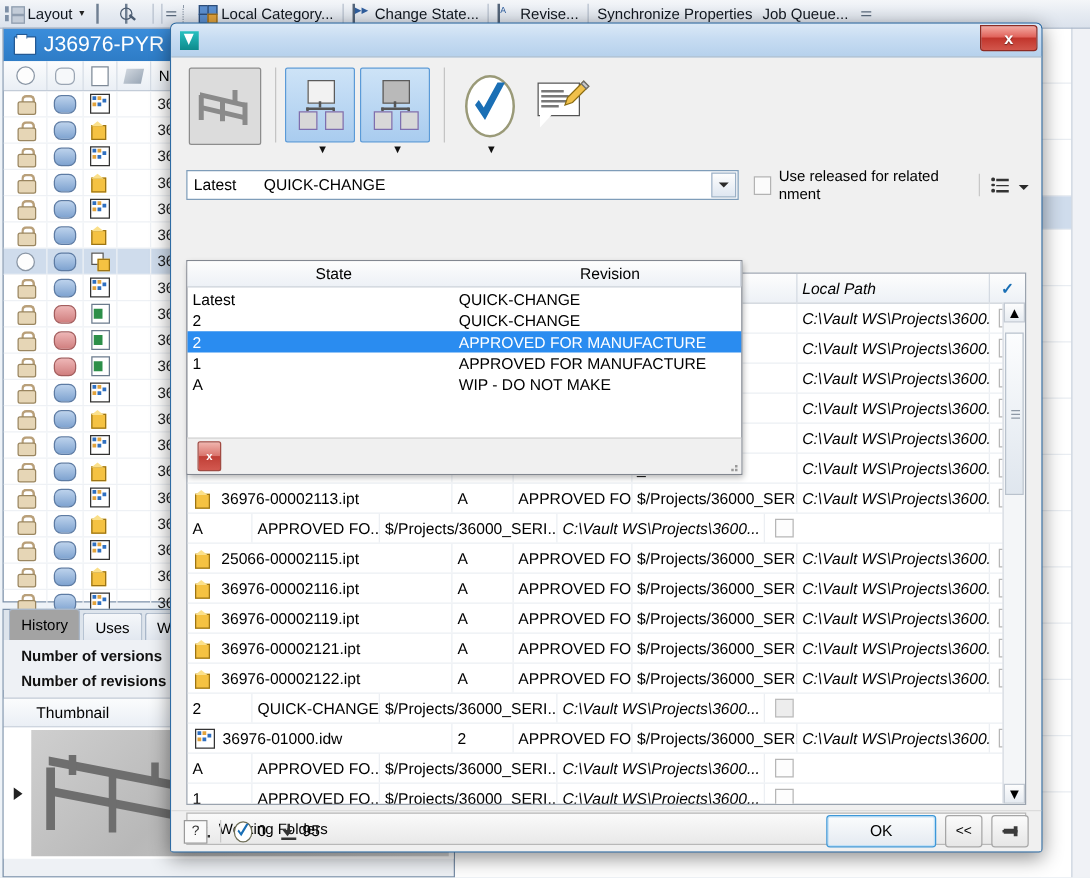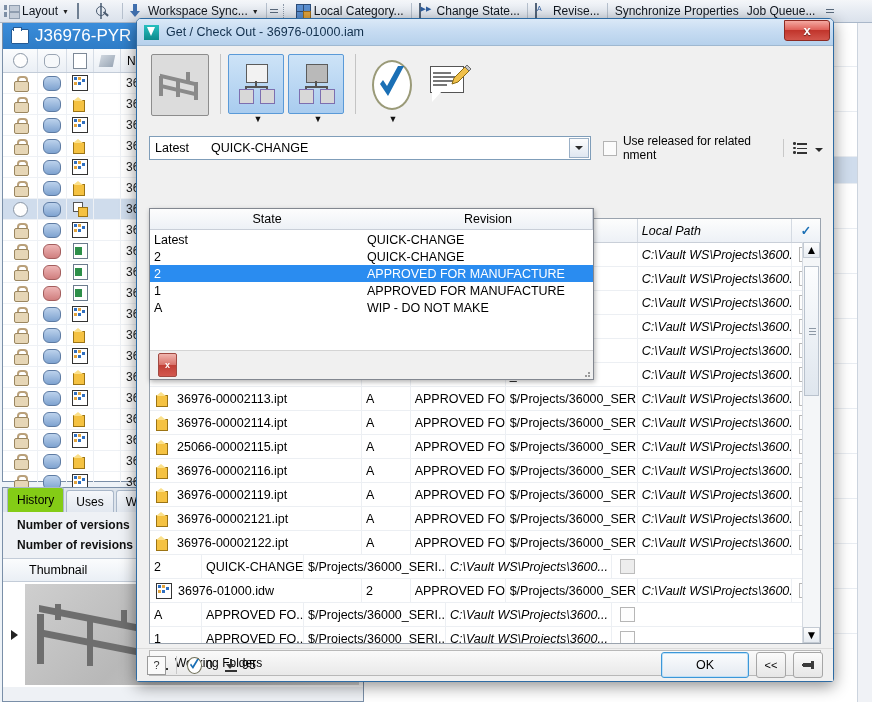--- a/index.html
+++ b/index.html
@@ -77,21 +77,21 @@
   .asmico{width:15px;height:14px;position:relative;}
   .asmico b{position:absolute;width:8px;height:8px;}
   .bgwin-name{font-size:12px;color:#1b1b1b;padding-left:5px;}
 
   
   .histpanel{position:absolute;left:2px;top:487px;width:360px;height:213px;background:#eef1f5;border:1px solid #7a8fa8;}
   .tabs{display:flex;height:24px;align-items:flex-end;padding-left:4px;background:#dde4ec;}
   .tab{height:21px;padding:0 9px;display:flex;align-items:center;font-size:12px;
        background:linear-gradient(to bottom,#f5f7fa,#e2e8f0);border:1px solid #a9b7c9;border-bottom:none;
        border-radius:3px 3px 0 0;margin-right:2px;}
-  .tab.active{background:#84cc16;height:24px;}
+  .tab.active{background:#a3a3a3;height:24px;}
   .histbody{background:#eef1f5;padding:6px 0 0 14px;}
   .histline{font-weight:bold;font-size:12px;margin-bottom:6px;color:#111;}
   .thumbhdr{height:22px;background:linear-gradient(to bottom,#fbfcfd,#eaeff5);border-top:1px solid #c3ccd8;border-bottom:1px solid #c3ccd8;display:flex;align-items:center;padding-left:26px;font-size:12.5px;}
   .thumbarea{height:105px;background:#fff;display:flex;}
   .thumb-gutter{width:22px;display:flex;align-items:center;justify-content:center;}
   .thumb-img{flex:1;margin:2px 4px 2px 0;background:linear-gradient(135deg,#cfcfcf,#b8b8b8 40%,#d6d6d6);position:relative;overflow:hidden;}
   .fr{position:absolute;background:#6e6e6e;}
 
   
   .rightstrip{position:absolute;left:362px;top:22px;width:510px;height:680px;background:#fff;}
@@ -700,25 +700,20 @@
         <span class="rb-txt">Layout</span>
         <span class="rb-caret">▼</span>
       </div>
       <div class="rb-item">
         <span class="rb-ico"><span class="linesico"></span></span>
       </div>
       <div class="rb-item">
         <span class="rb-ico"><span class="linesico" style="width:11px"></span><span class="magico" style="margin-left:-6px"></span></span>
       </div>
       <div class="rb-sep"></div>
-      <div class="rb-item">
-        <span class="rb-ico"><span class="arrowdown"></span></span>
-        <span class="rb-txt">Workspace Sync...</span>
-        <span class="rb-caret">▼</span>
-      </div>
       <div class="rb-sep"></div>
       <span class="ribbon-end">
         <u></u>
         <u></u>
       </span>
       <span style="width: 4px; height: 14px; border-left: 1px dotted rgb(141, 153, 168); margin: 0px 4px;"></span>
       <div class="rb-item">
         <span class="rb-ico"><span class="catico"><span class="c1"></span><span class="c2"></span><span class="c3"></span><span class="c4"></span></span></span>
         <span class="rb-txt">Local Category...</span>
       </div>
@@ -742,21 +737,20 @@
       <span class="ribbon-end" style="margin-left: 6px;">
         <u></u>
         <u></u>
       </span>
     </div>
 </div>
 
 <div id="dialog">
   <div class="dlg-title">
     <span class="dlg-ico"></span>
-    <span class="dlg-title-text">Get / Check Out - 36976-01000.iam</span>
     <span class="dlg-close">x</span>
   </div>
 
   <div class="dlg-body">
 
     <div class="dlg-toolbar">
       <div class="tb-group">
         <div class="tb-btn flat">
           <span class="g3d">
             <i style="left:2px;top:10px;width:36px;height:4px;transform:skewY(13deg)"></i>
@@ -943,24 +937,20 @@
             </div>
             <div class="fl-c c-rev">A</div>
             <div class="fl-c c-state">APPROVED FO...</div>
             <div class="fl-c c-vault">$/Projects/36000_SERI...</div>
             <div class="fl-c c-path">C:\Vault WS\Projects\3600...</div>
             <div class="fl-c c-chk">
               <span class="rowchk"></span>
             </div>
           </div>
           <div class="fl-row">
-            <div class="fl-c c-name">
-              <span class="cubeico"></span>
-              <span>36976-00002114.ipt</span>
-            </div>
             <div class="fl-c c-rev">A</div>
             <div class="fl-c c-state">APPROVED FO...</div>
             <div class="fl-c c-vault">$/Projects/36000_SERI...</div>
             <div class="fl-c c-path">C:\Vault WS\Projects\3600...</div>
             <div class="fl-c c-chk">
               <span class="rowchk"></span>
             </div>
           </div>
           <div class="fl-row">
             <div class="fl-c c-name">

